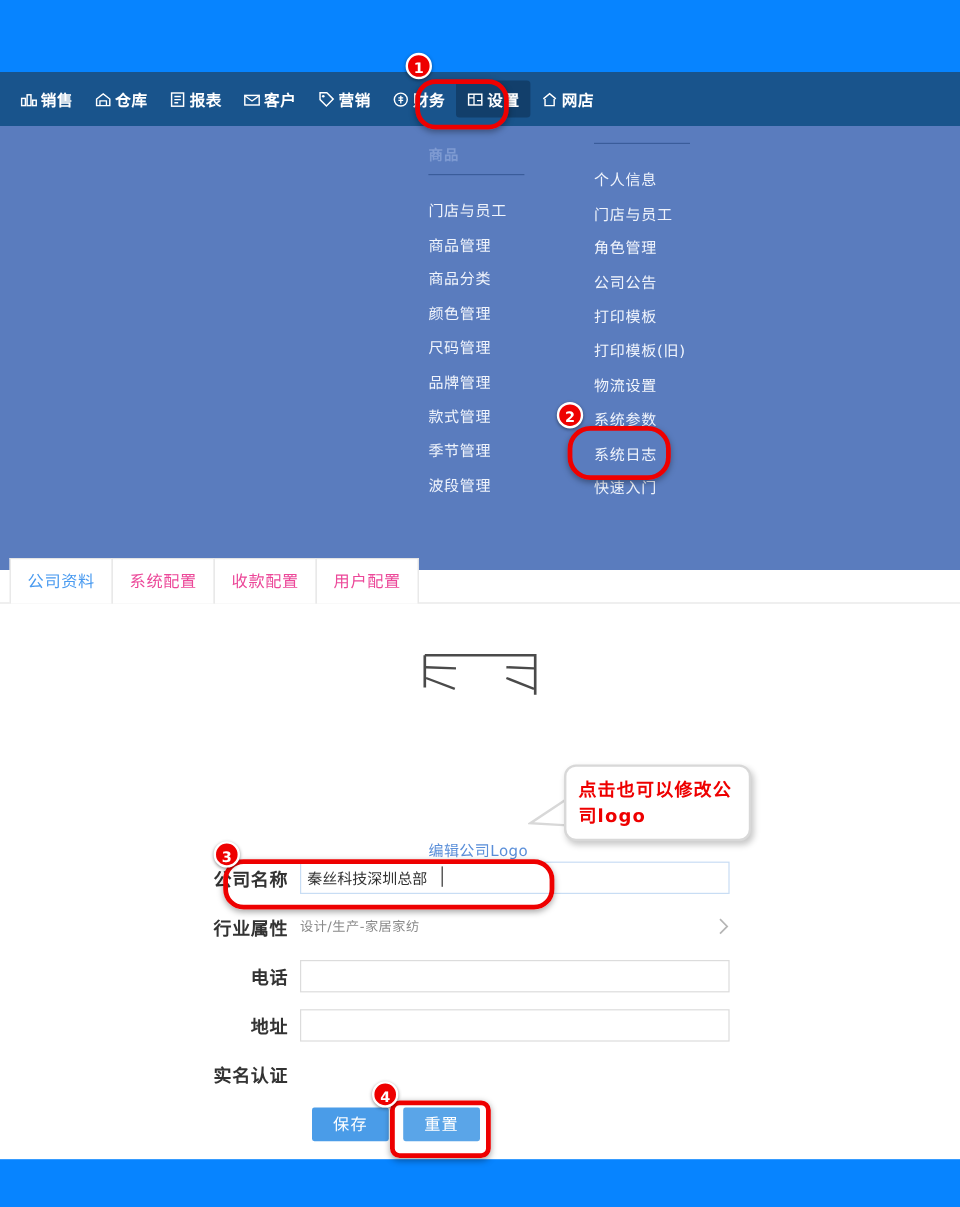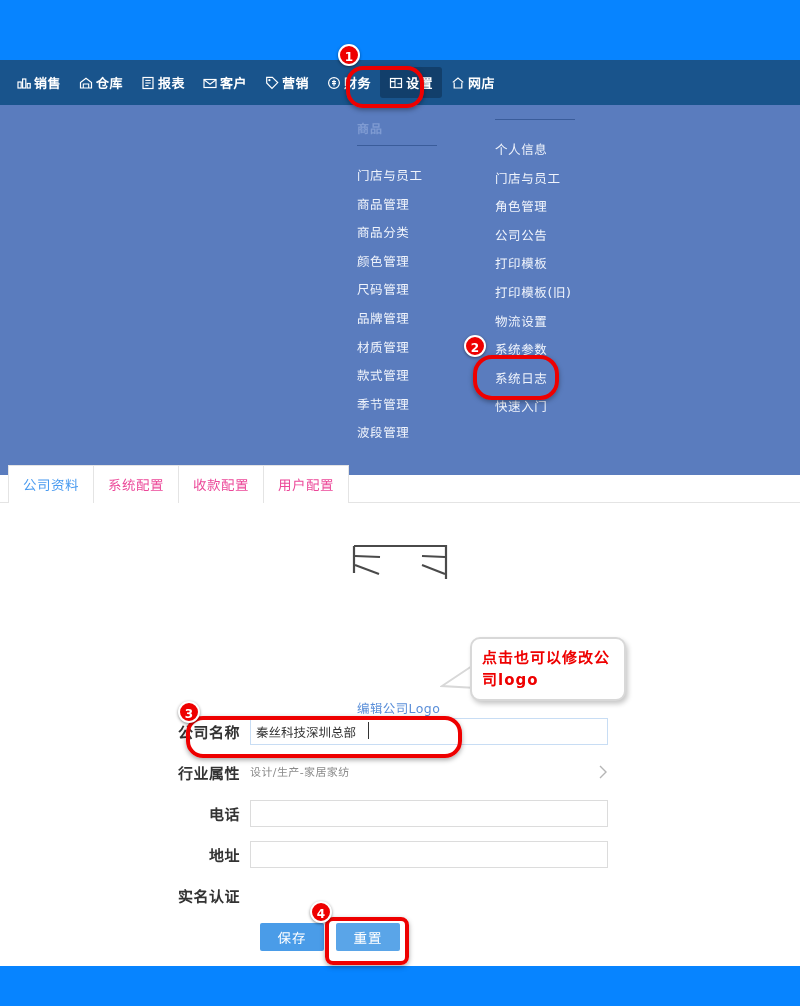--- a/index.html
+++ b/index.html
@@ -374,21 +374,20 @@
 
   <div class="dd-col col-goods">
     <div class="dd-head">商品</div>
     <div class="dd-rule"></div>
     <a class="dd-link" href="#">门店与员工</a>
     <a class="dd-link" href="#">商品管理</a>
     <a class="dd-link" href="#">商品分类</a>
     <a class="dd-link" href="#">颜色管理</a>
     <a class="dd-link" href="#">尺码管理</a>
     <a class="dd-link" href="#">品牌管理</a>
-    <a class="dd-link" href="#">材质管理</a>
     <a class="dd-link" href="#">款式管理</a>
     <a class="dd-link" href="#">季节管理</a>
     <a class="dd-link" href="#">波段管理</a>
   </div>
 
   <div class="dd-col col-system">
     <div class="dd-rule"></div>
     <a class="dd-link" href="#">个人信息</a>
     <a class="dd-link" href="#">门店与员工</a>
     <a class="dd-link" href="#">角色管理</a>

